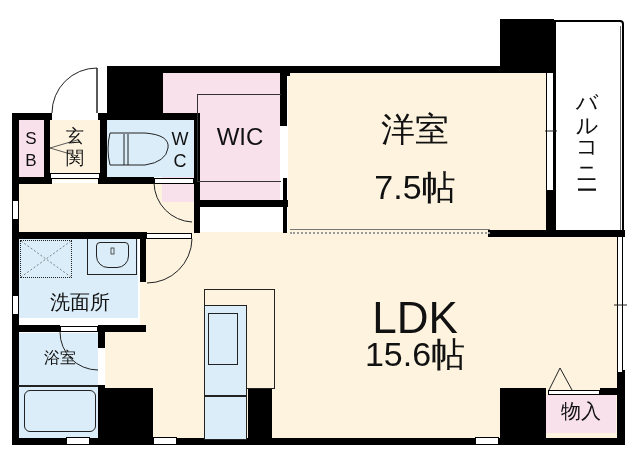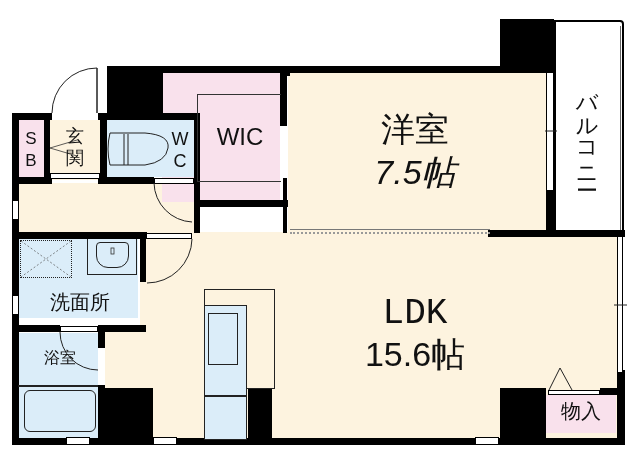--- a/index.html
+++ b/index.html
@@ -115,23 +115,23 @@
   <line x1="124" y1="134" x2="124" y2="165" stroke="#222" stroke-width="1"></line>
   <line x1="128" y1="134" x2="128" y2="165" stroke="#222" stroke-width="1"></line>
 
   <rect x="111" y="248" width="3" height="6" fill="none" stroke="#333" stroke-width="0.8"></rect>
 
   <line x1="545" y1="131" x2="557" y2="131" stroke="#222" stroke-width="1"></line>
   <line x1="614" y1="305" x2="627" y2="305" stroke="#222" stroke-width="1"></line>
 </svg>
 
 <div class="label" style="left:370px;top:112px;width:90px;font-size:34px;">洋室</div>
-<div class="label" style="left:355px;top:155px;width:120px;font-size:34px;font-style:italic;">7.5帖</div>
+<div class="label" style="left:355px;top:170px;width:120px;font-size:34px;">7.5帖</div>
 
-<div class="label" style="left:360px;top:295px;width:110px;font-size:36px;font-family:Liberation Mono, monospace;">LDK</div>
+<div class="label" style="left:360px;top:295px;width:110px;font-size:44px;">LDK</div>
 <div class="label" style="left:345px;top:337px;width:140px;font-size:34px;">15.6帖</div>
 
 <div class="label" style="left:205px;top:124px;width:70px;font-size:24px;">WIC</div>
 
 <div class="label" style="left:170px;top:130px;width:20px;font-size:18px;">W</div>
 <div class="label" style="left:170px;top:152px;width:20px;font-size:18px;">C</div>
 
 <div class="label" style="left:62px;top:127px;width:26px;font-size:18px;">玄</div>
 <div class="label" style="left:62px;top:149px;width:26px;font-size:18px;">関</div>
 

